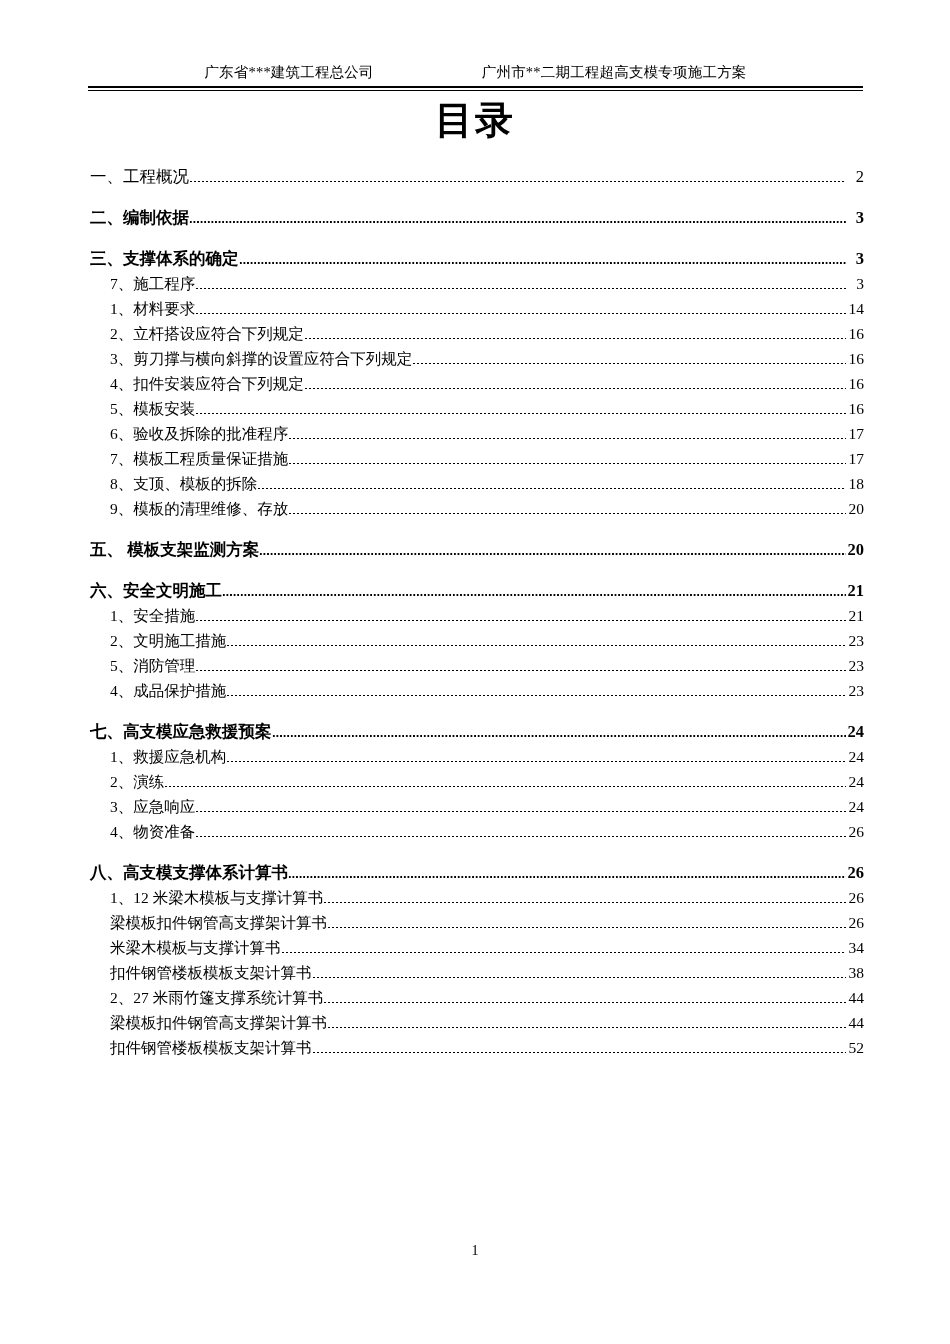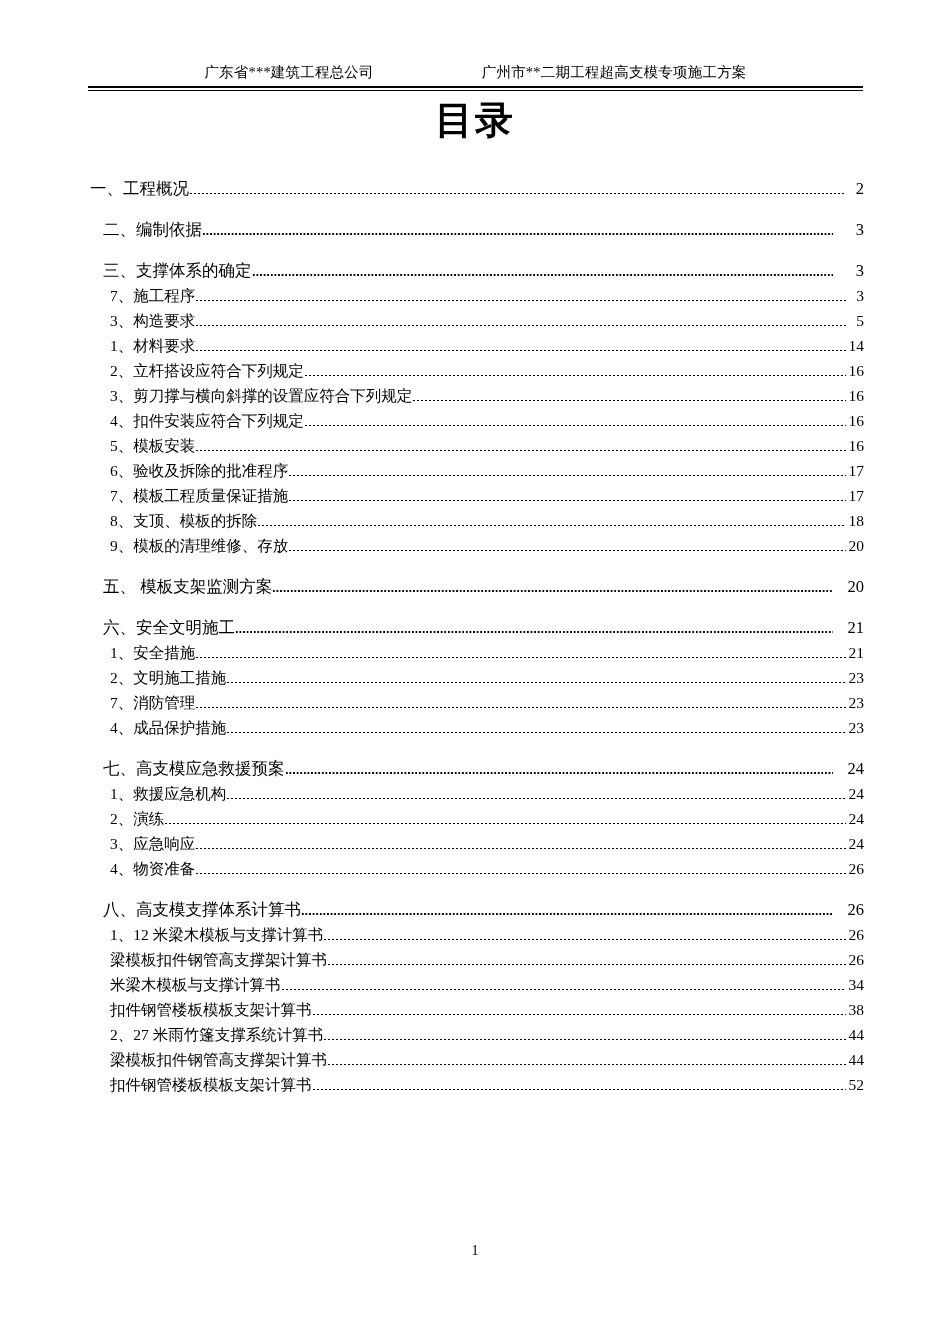--- a/index.html
+++ b/index.html
@@ -70,21 +70,21 @@
     line-height: 48px;
     font-weight: bold;
     letter-spacing: 2px;
     font-family: "Liberation Serif", "DejaVu Serif", serif;
   }
 
   
   .toc {
     position: absolute;
     left: 88px;
-    top: 164px;
+    top: 152px;
     width: 776px;
   }
 
   .toc-row {
     display: flex;
     align-items: flex-end;
     width: 100%;
     white-space: nowrap;
     box-sizing: border-box;
   }
@@ -126,22 +126,21 @@
   
   .lvl1 {
     padding-left: 2px;
     height: 33px;
   }
   .lvl1 .toc-text, .lvl1 .toc-page {
     font-size: 16.5px;
   }
   .lvl1.bold .toc-text,
   .lvl1.bold .toc-page {
-    font-weight: normal;
-    margin-left: 13px;
+    font-weight: bold;
   }
   .lvl1.bold .leader::after {
     bottom: 3px;
     height: 2.4px;
     background-image: radial-gradient(circle, #000 1.15px, transparent 1.3px);
     background-size: 3.6px 2.5px;
   }
 
   
   .lvl2 {
@@ -196,25 +195,20 @@
         <span class="toc-text">三、支撑体系的确定</span>
         <span class="leader"></span>
         <span class="toc-page">3</span>
       </div>
       <div class="toc-row lvl2">
         <span class="toc-text">7、施工程序</span>
         <span class="leader"></span>
         <span class="toc-page">3</span>
       </div>
       <div class="toc-row lvl2">
-        <span class="toc-text">3、构造要求</span>
-        <span class="leader"></span>
-        <span class="toc-page">5</span>
-      </div>
-      <div class="toc-row lvl2">
         <span class="toc-text">1、材料要求</span>
         <span class="leader"></span>
         <span class="toc-page">14</span>
       </div>
       <div class="toc-row lvl2">
         <span class="toc-text">2、立杆搭设应符合下列规定</span>
         <span class="leader"></span>
         <span class="toc-page">16</span>
       </div>
       <div class="toc-row lvl2">
@@ -268,21 +262,21 @@
         <span class="toc-text">1、安全措施</span>
         <span class="leader"></span>
         <span class="toc-page">21</span>
       </div>
       <div class="toc-row lvl2">
         <span class="toc-text">2、文明施工措施</span>
         <span class="leader"></span>
         <span class="toc-page">23</span>
       </div>
       <div class="toc-row lvl2">
-        <span class="toc-text">7、消防管理</span>
+        <span class="toc-text">5、消防管理</span>
         <span class="leader"></span>
         <span class="toc-page">23</span>
       </div>
       <div class="toc-row lvl2">
         <span class="toc-text">4、成品保护措施</span>
         <span class="leader"></span>
         <span class="toc-page">23</span>
       </div>
       <div class="gap-sm"></div>
       <div class="toc-row lvl1 bold">

